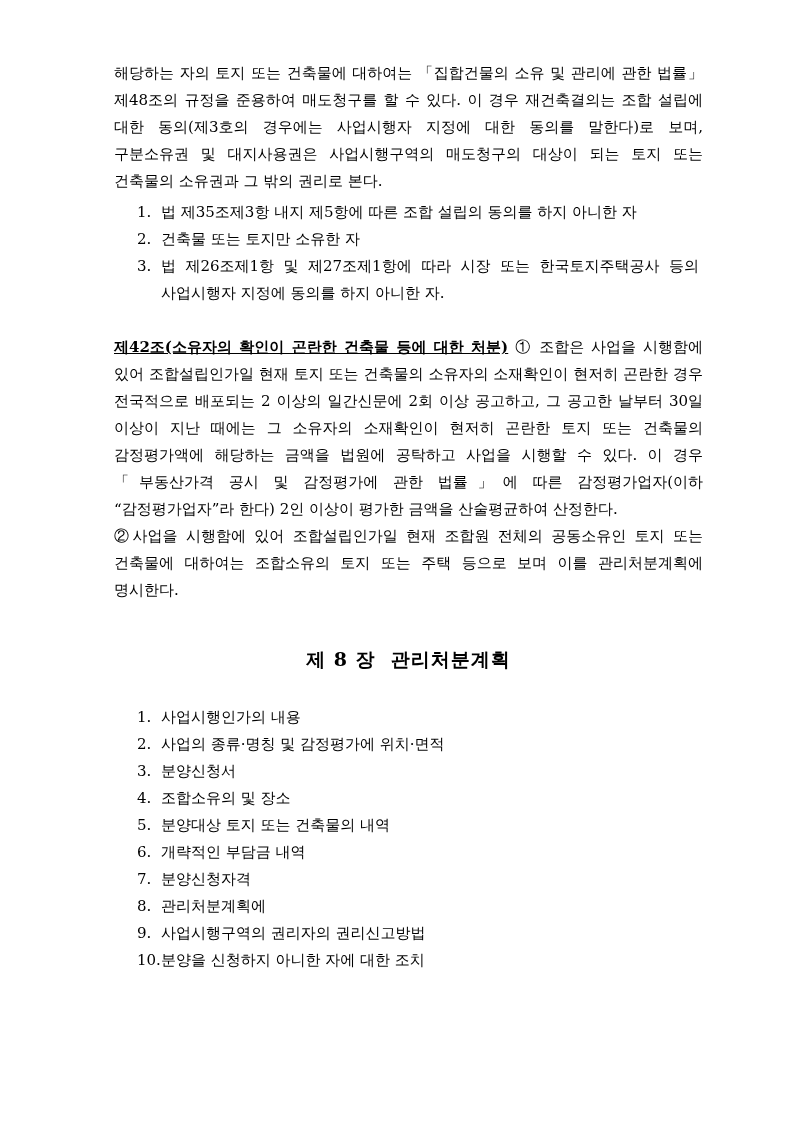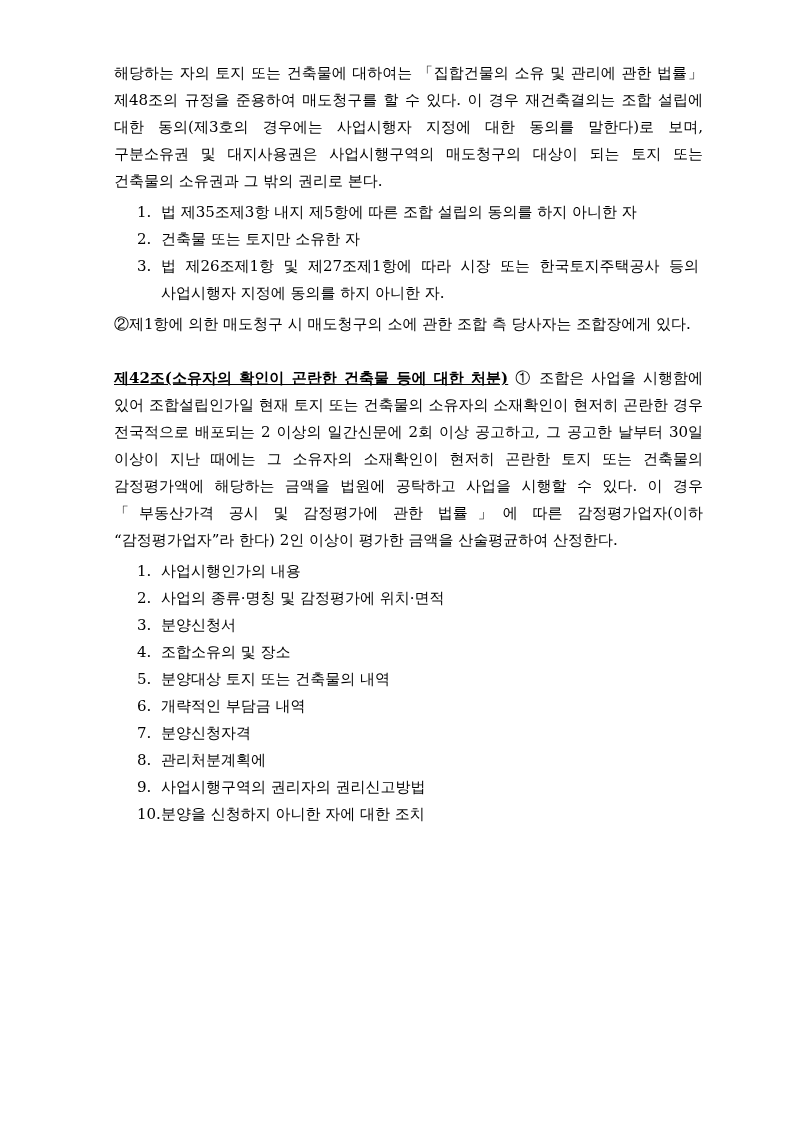--- a/index.html
+++ b/index.html
@@ -66,25 +66,26 @@
 <div class="page">
 
   <p>해당하는 자의 토지 또는 건축물에 대하여는 「집합건물의 소유 및 관리에 관한 법률」 제48조의 규정을 준용하여 매도청구를 할 수 있다. 이 경우 재건축결의는 조합 설립에 대한 동의(제3호의 경우에는 사업시행자 지정에 대한 동의를 말한다)로 보며, 구분소유권 및 대지사용권은 사업시행구역의 매도청구의 대상이 되는 토지 또는 건축물의 소유권과 그 밖의 권리로 본다.</p>
 
   <ol class="num-list">
     <li>법 제35조제3항 내지 제5항에 따른 조합 설립의 동의를 하지 아니한 자</li>
     <li>건축물 또는 토지만 소유한 자</li>
     <li>법 제26조제1항 및 제27조제1항에 따라 시장 또는 한국토지주택공사 등의 사업시행자 지정에 동의를 하지 아니한 자.</li>
   </ol>
 
-  <p>②제1항에 의한 매도청구 시 매도청구의 소에 관한 조합 측 당사자는 조합장에게 있다.</p>
 
   <p class="article-start"><span class="article-title">제42조(소유자의 확인이 곤란한 건축물 등에 대한 처분)</span> <span>① 조합은 사업을 시행함에 있어 조합설립인가일 현재 토지 또는 건축물의 소유자의 소재확인이 현저히 곤란한 경우 전국적으로 배포되는 2 이상의 일간신문에 2회 이상 공고하고, 그 공고한 날부터 30일 이상이 지난 때에는 그 소유자의 소재확인이 현저히 곤란한 토지 또는 건축물의 감정평가액에 해당하는 금액을 법원에 공탁하고 사업을 시행할 수 있다. 이 경우 「부동산가격 공시 및 감정평가에 관한 법률」에 따른 감정평가업자(이하 “감정평가업자”라 한다) 2인 이상이 평가한 금액을 산술평균하여 산정한다.</span></p>
 
+  <p>②사업을 시행함에 있어 조합설립인가일 현재 조합원 전체의 공동소유인 토지 또는 건축물에 대하여는 조합소유의 토지 또는 주택 등으로 보며 이를 관리처분계획에 명시한다.</p>
 
+  <h1 class="chapter-heading">제 8 장  관리처분계획</h1>
 
 
   <ol class="num-list">
     <li>사업시행인가의 내용</li>
     <li>사업의 종류·명칭 및 감정평가에 위치·면적</li>
     <li>분양신청서</li>
     <li>조합소유의 및 장소</li>
     <li>분양대상 토지 또는 건축물의 내역</li>
     <li>개략적인 부담금 내역</li>
     <li>분양신청자격</li>

